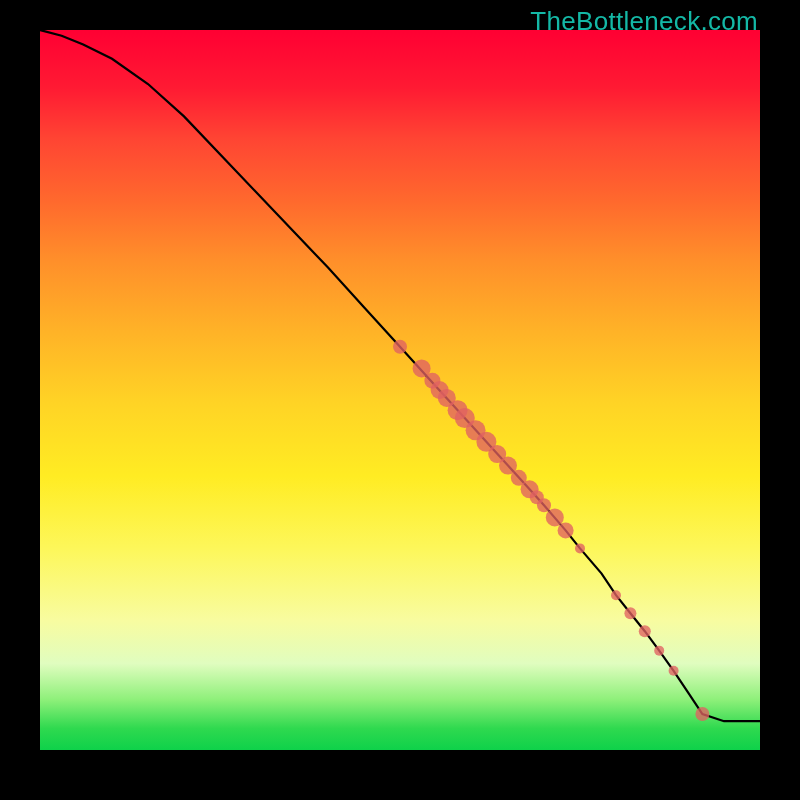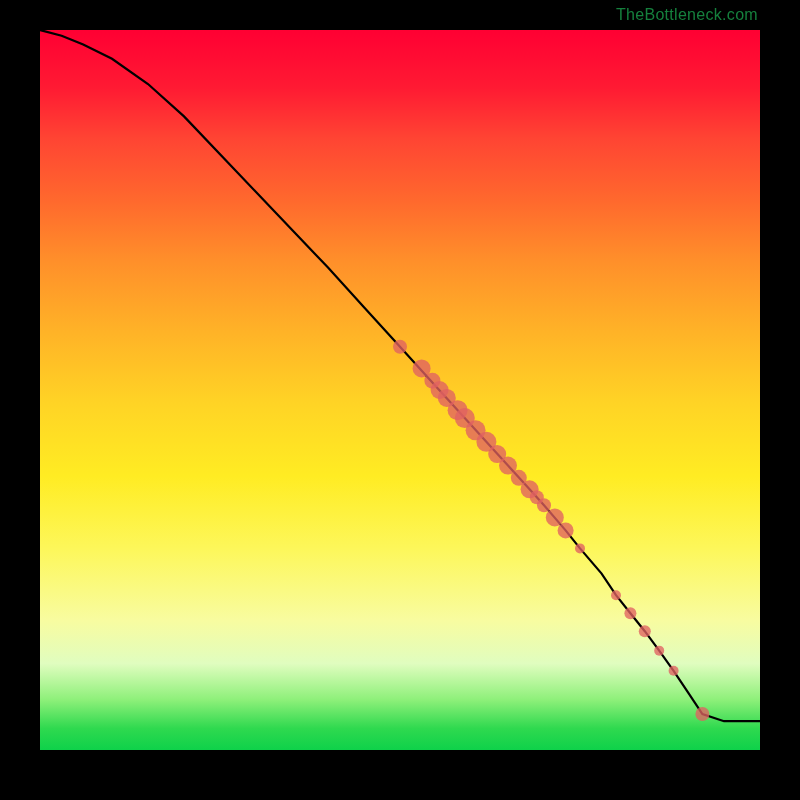--- a/index.html
+++ b/index.html
@@ -41,22 +41,22 @@
       #e0fdbf 88%,
       #8ef07a 93%,
       #2fd94f 97%,
       #0ed14a 100%
     );
   }
   .watermark {
     position: absolute;
     top: 6px;
     right: 42px;
-    color: #15803d;
-    font-size: 16px;
+    color: #14b8a6;
+    font-size: 26px;
     font-weight: 500;
     letter-spacing: 0.3px;
   }
   svg.curve {
     position: absolute;
     left: 0;
     top: 0;
   }
 </style>
 </head>

